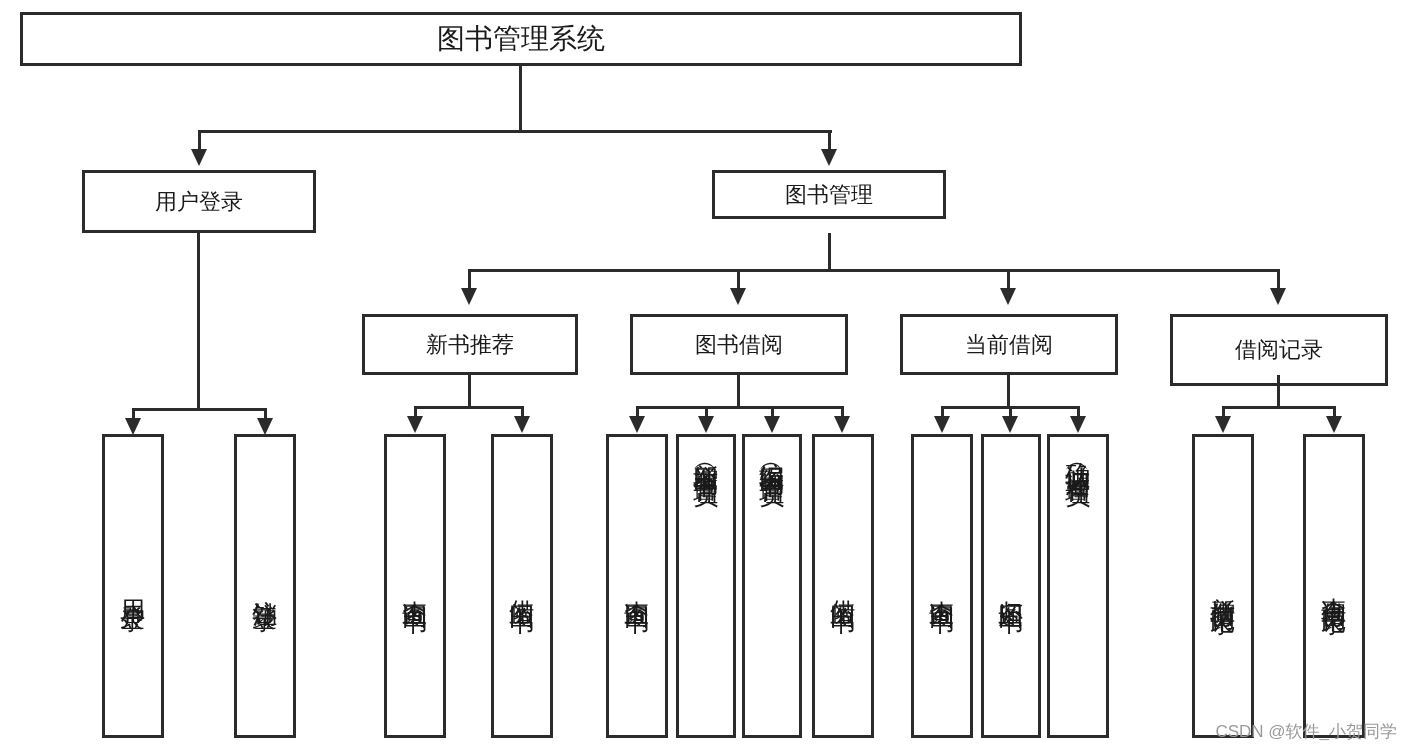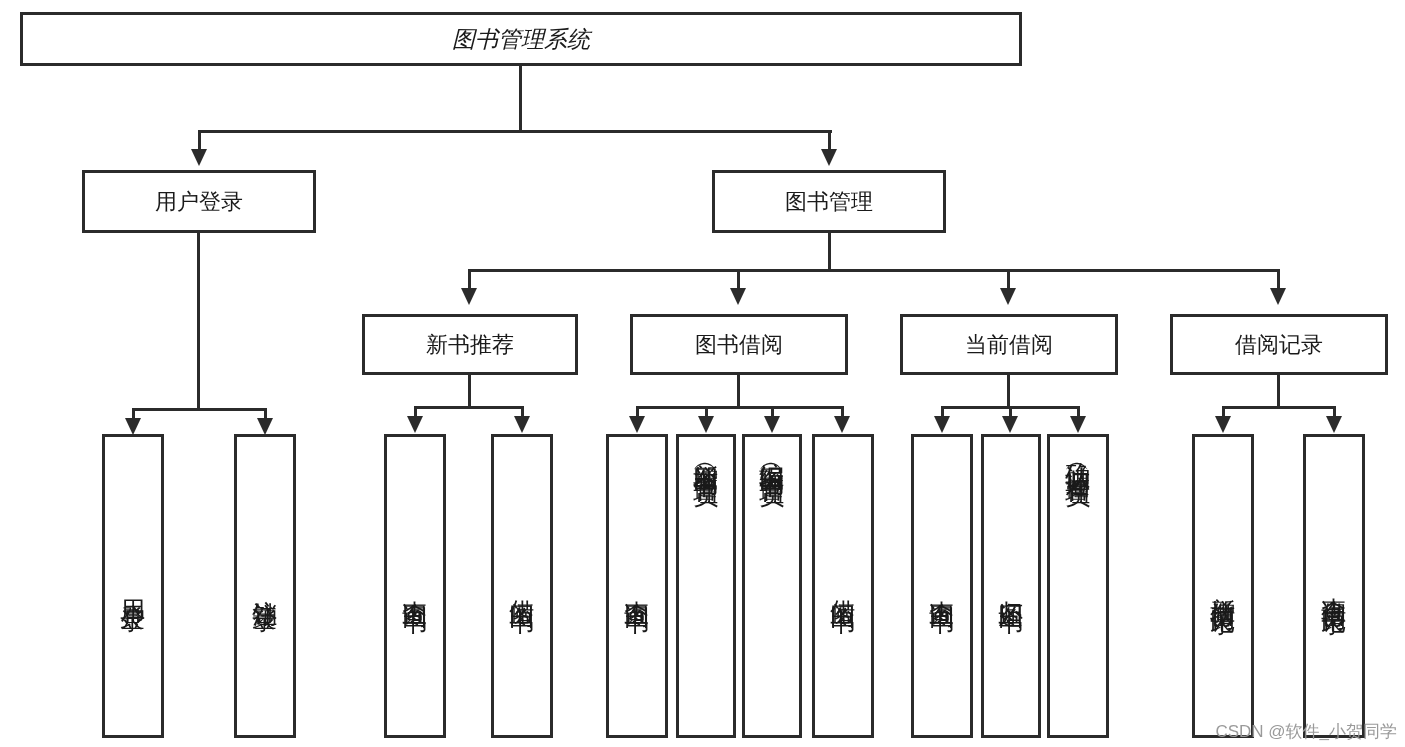--- a/index.html
+++ b/index.html
@@ -23,21 +23,21 @@
     position: absolute;
     box-sizing: border-box;
     border: 3px solid #2b2b2b;
     background: #ffffff;
     color: #1a1a1a;
     display: flex;
     align-items: center;
     justify-content: center;
     text-align: center;
   }
-  .node.root      { font-size: 23px; font-style: italic; }
+  .node.root      { font-size: 28px; }
   .node.level1    { font-size: 22px; }
   .node.level2    { font-size: 22px; }
 
   
   .leaf {
     position: absolute;
     box-sizing: border-box;
     border: 3px solid #2b2b2b;
     background: #ffffff;
     color: #1a1a1a;
@@ -98,21 +98,21 @@
   <div class="ln hline" style="left:198px; top:130px; width:634px; height:3px;"></div>
 
   <div class="ln vline" style="left:198px; top:130px; width:3px; height:21px;"></div>
   <div class="arrow" style="left:191px; top:149px;"></div>
   <div class="ln vline" style="left:828px; top:130px; width:3px; height:21px;"></div>
   <div class="arrow" style="left:821px; top:149px;"></div>
 
   <div class="node level1" style="left:82px; top:170px; width:234px; height:63px;">
     <span>用户登录</span>
   </div>
-  <div class="node level1" style="left:712px; top:170px; width:234px; height:63px;">
+  <div class="node level1" style="left:712px; top:170px; width:234px; height:49px;">
     <span>图书管理</span>
   </div>
 
   <div class="ln vline" style="left:197px; top:233px; width:3px; height:177px;"></div>
   <div class="ln hline" style="left:132px; top:408px; width:134px; height:3px;"></div>
   <div class="ln vline" style="left:132px; top:408px; width:3px; height:14px;"></div>
   <div class="arrow" style="left:125px; top:418px;"></div>
   <div class="ln vline" style="left:264px; top:408px; width:3px; height:14px;"></div>
   <div class="arrow" style="left:257px; top:418px;"></div>
 
@@ -133,21 +133,21 @@
 
   <div class="node level2" style="left:362px; top:314px; width:216px; height:61px;">
     <span>新书推荐</span>
   </div>
   <div class="node level2" style="left:900px; top:314px; width:218px; height:61px;">
     <span>当前借阅</span>
   </div>
   <div class="node level2" style="left:630px; top:314px; width:218px; height:61px;">
     <span>图书借阅</span>
   </div>
-  <div class="node level2" style="left:1170px; top:314px; width:218px; height:61px;">
+  <div class="node level2" style="left:1170px; top:314px; width:218px; height:72px;">
     <span>借阅记录</span>
   </div>
 
   <div class="ln vline" style="left:468px; top:375px; width:3px; height:33px;"></div>
   <div class="ln hline" style="left:414px; top:406px; width:110px; height:3px;"></div>
   <div class="ln vline" style="left:414px; top:406px; width:3px; height:14px;"></div>
   <div class="arrow" style="left:407px; top:416px;"></div>
   <div class="ln vline" style="left:521px; top:406px; width:3px; height:14px;"></div>
   <div class="arrow" style="left:514px; top:416px;"></div>
 

